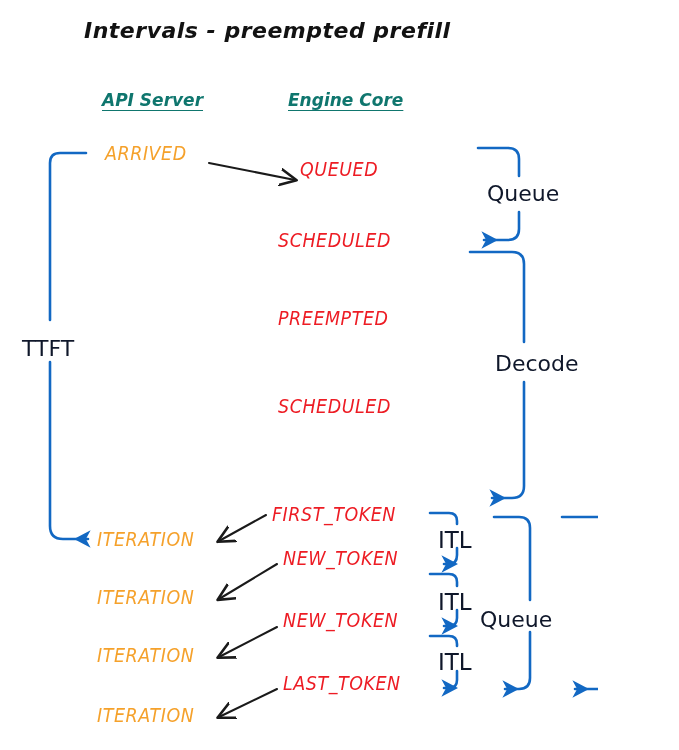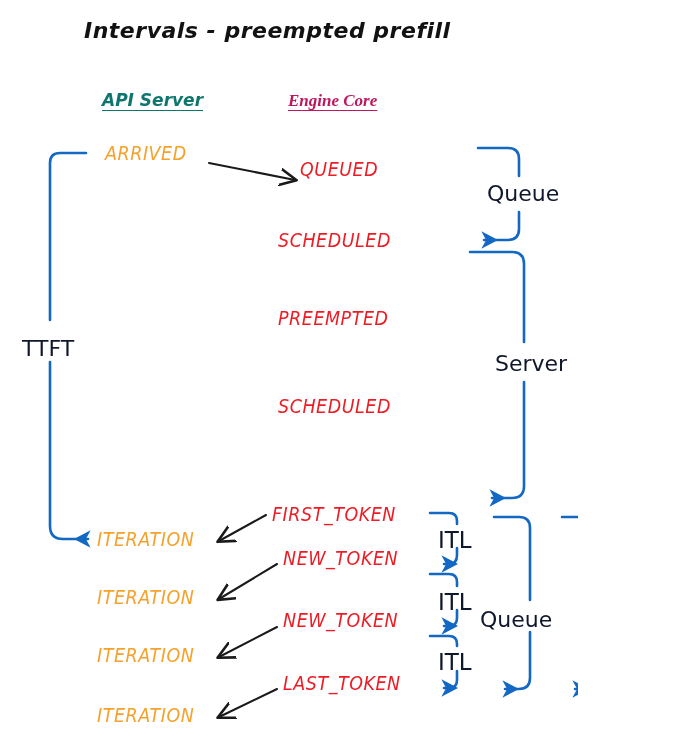--- a/index.html
+++ b/index.html
@@ -7,20 +7,21 @@
     padding: 0;
     background: #ffffff;
   }
   #canvas {
     position: relative;
     width: 578px;
     height: 750px;
     background: #ffffff;
     overflow: hidden;
     font-family: "DejaVu Sans", sans-serif;
+    padding-left: 20px;
   }
   svg.layer {
     position: absolute;
     left: 0;
     top: 0;
     width: 679px;
     height: 750px;
     pointer-events: none;
   }
   .txt {
@@ -40,21 +41,21 @@
   
   .col-head {
     font-family: "DejaVu Sans", sans-serif;
     font-style: italic;
     font-weight: bold;
     font-size: 17px;
     text-decoration: underline;
     text-underline-offset: 4px;
   }
   .col-head.api   { color: #0f766e; }
-  .col-head.engine{ color: #be185d; font-family: Liberation Serif, serif; }
+  .col-head.engine{ color: #0f766e; }
 
   
   .state {
     font-family: "DejaVu Sans", sans-serif;
     font-style: italic;
     font-size: 19px;
     letter-spacing: 0.6px;
     transform: scaleX(0.92);
     transform-origin: left center;
   }
@@ -90,21 +91,21 @@
   <div class="txt state red" style="left:278px; top:231px;">SCHEDULED</div>
   <div class="txt state red" style="left:278px; top:309px;">PREEMPTED</div>
   <div class="txt state red" style="left:278px; top:397px;">SCHEDULED</div>
   <div class="txt state red" style="left:272px; top:505px;">FIRST_TOKEN</div>
   <div class="txt state red" style="left:283px; top:549px;">NEW_TOKEN</div>
   <div class="txt state red" style="left:283px; top:611px;">NEW_TOKEN</div>
   <div class="txt state red" style="left:283px; top:674px;">LAST_TOKEN</div>
 
   <div class="txt blabel" style="left:22px; top:338px;text-align:right;">TTFT</div>
   <div class="txt blabel" style="left:487px; top:183px;">Queue</div>
-  <div class="txt blabel" style="left:495px; top:353px;">Server</div>
+  <div class="txt blabel" style="left:495px; top:353px;">Decode</div>
   <div class="txt blabel small" style="left:438px; top:529px;">ITL</div>
   <div class="txt blabel small" style="left:438px; top:591px;">ITL</div>
   <div class="txt blabel small" style="left:438px; top:651px;">ITL</div>
   <div class="txt blabel" style="left:480px; top:609px;">Queue</div>
 
   <svg class="layer" viewBox="0 0 679 750" xmlns="http://www.w3.org/2000/svg">
     <defs>
       <marker id="blkArrow" markerWidth="9" markerHeight="9" refX="7.2" refY="4.5" orient="auto" markerUnits="strokeWidth">
         <path d="M0,0.6 L8,4.5 L0,8.4" fill="none" stroke="#1A1A1A" stroke-width="1.25" stroke-linecap="round" stroke-linejoin="round"></path>
       </marker>

